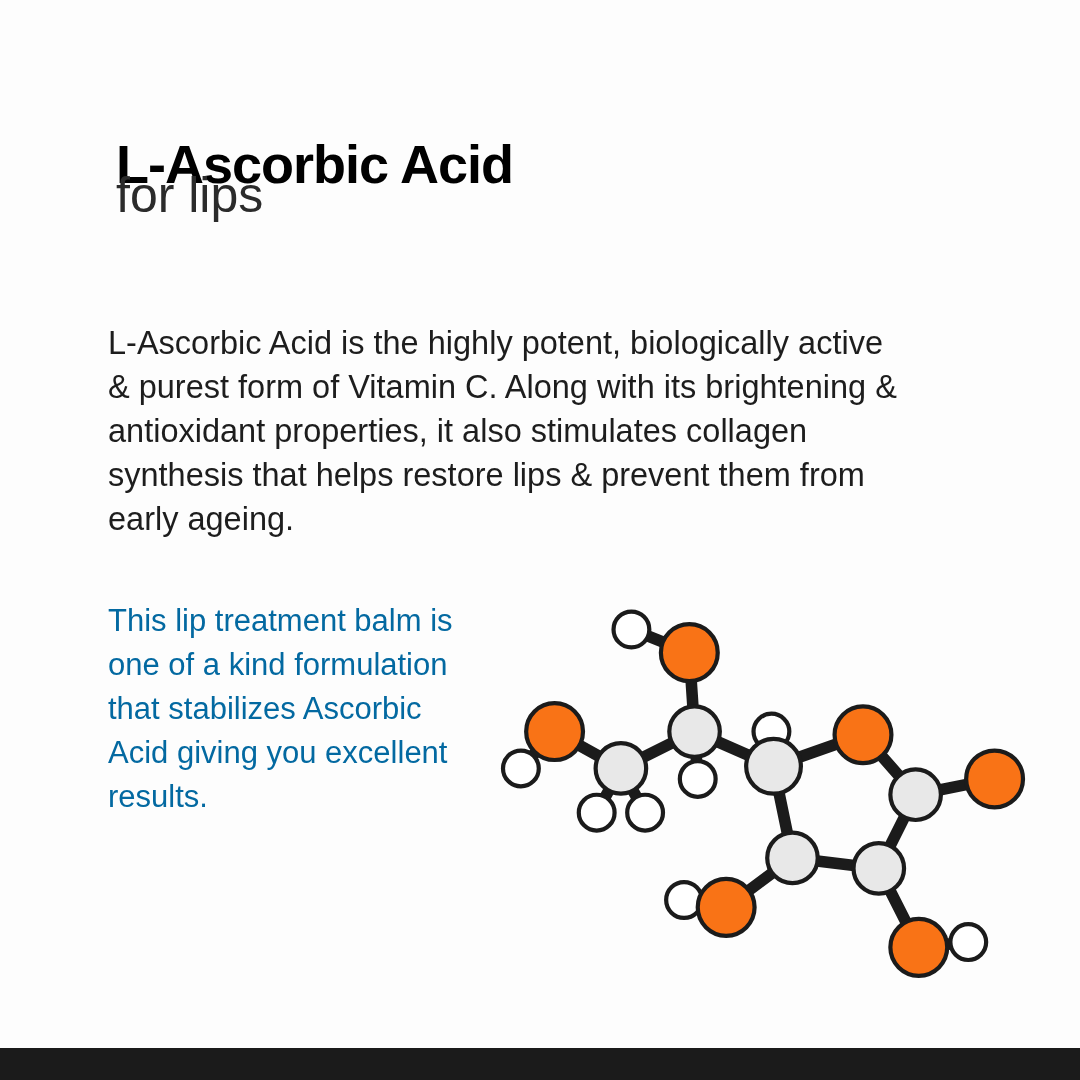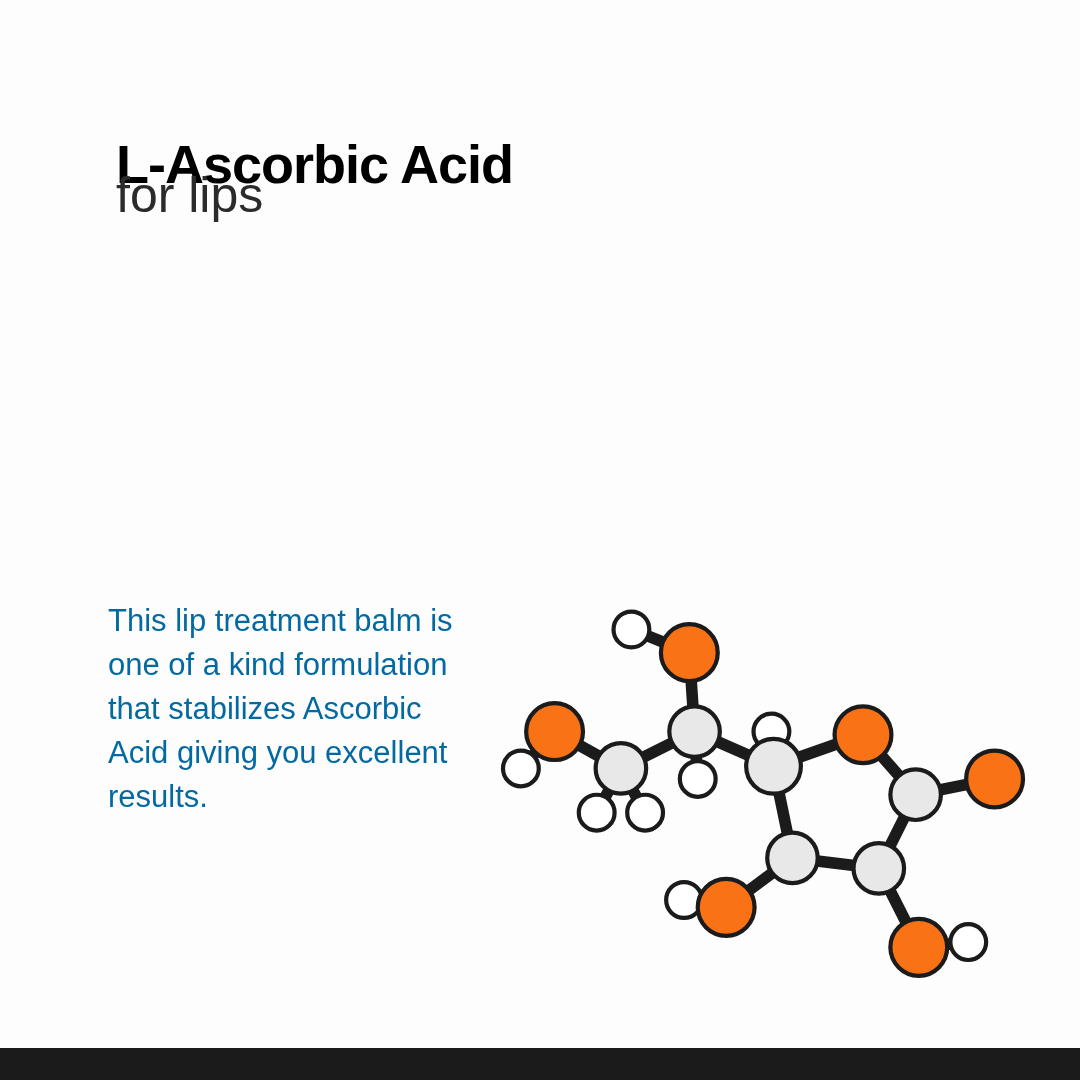--- a/index.html
+++ b/index.html
@@ -85,20 +85,21 @@
 </head>
 <body>
 
 <div class="page">
   <div class="content">
 
     <h1 class="title">L-Ascorbic Acid</h1>
 
     <div class="subtitle">for lips</div>
 
+    <p class="body-text">L-Ascorbic Acid is the highly potent, biologically active &amp; purest form of Vitamin C. Along with its brightening &amp; antioxidant properties, it also stimulates collagen synthesis that helps restore lips &amp; prevent them from early ageing.</p>
 
     <p class="secondary-text">This lip treatment balm is one of a kind formulation that stabilizes Ascorbic Acid giving you excellent results.</p>
 
     <div class="molecule">
       <svg viewBox="-20 20 500 380" width="620" height="400">
         <g stroke="#1b1b1b" stroke-width="11" stroke-linecap="round">
           <line x1="105" y1="48" x2="160" y2="70"></line>
           <line x1="160" y1="70" x2="165" y2="145"></line>
           <line x1="165" y1="145" x2="95" y2="180"></line>
           <line x1="165" y1="145" x2="168" y2="190"></line>

